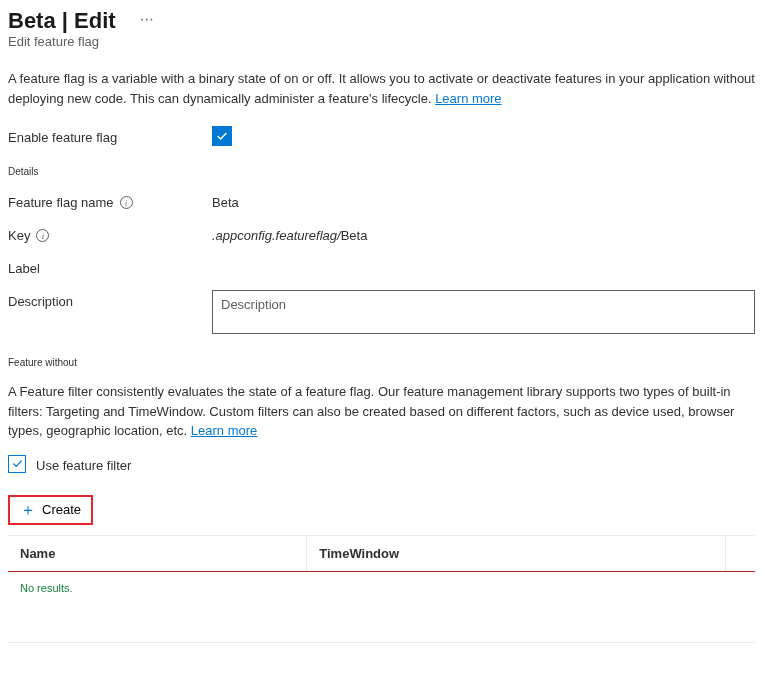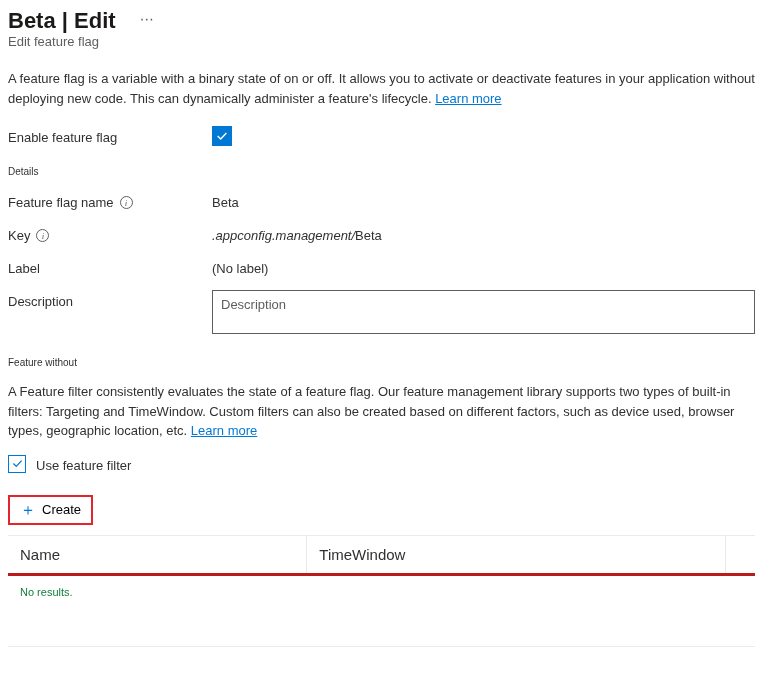--- a/index.html
+++ b/index.html
@@ -74,25 +74,25 @@
       padding: 5px 10px;
       font-size: 13px;
       background: #fff;
       cursor: pointer;
       margin-bottom: 10px;
     }
     .plus-icon { color: #0078d4; font-size: 16px; font-weight: 300; line-height: 1; }
     table.filters-table { width: 100%; border-collapse: collapse; }
     table.filters-table th {
       text-align: left;
-      font-weight: 400;
-      font-size: 15px;
+      font-weight: 700;
+      font-size: 13px;
       padding: 10px 12px;
       border-top: 1px solid #edebe9;
-      border-bottom: 3px solid #b91c1c;
+      border-bottom: 1px solid #b91c1c;
     }
     table.filters-table th + th { border-left: 1px solid #edebe9; }
     table.filters-table th:last-child { width: 30px; border-left: 1px solid #edebe9;}
     table.filters-table td { padding: 10px 12px; font-size: 11px; color: #15803d; }
     .footer-bar { border-top: 1px solid #edebe9; margin-top: 38px; padding-top: 12px; display: flex; gap: 12px; }
   </style>
 </head>
 <body>
 
 
@@ -126,26 +126,25 @@
     <span class="info-icon">i</span>
   </div>
   <div class="form-value">Beta</div>
 </div>
 
 <div class="form-row">
   <div class="form-label">
     <span>Key</span>
     <span class="info-icon">i</span>
   </div>
-  <div class="form-value"><span class="italic-part">.appconfig.management/</span><span>Beta</span></div>
+  <div class="form-value"><span class="italic-part">.appconfig.featureflag/</span><span>Beta</span></div>
 </div>
 
 <div class="form-row">
   <div class="form-label">Label</div>
-  <div class="form-value">(No label)</div>
 </div>
 
 <div class="form-row">
   <div class="form-label">Description</div>
   <div class="form-value" style="padding-top:0;">
     <textarea class="desc-input" placeholder="Description" style=""></textarea>
   </div>
 </div>
 
 <div class="section-heading">Feature without</div>

